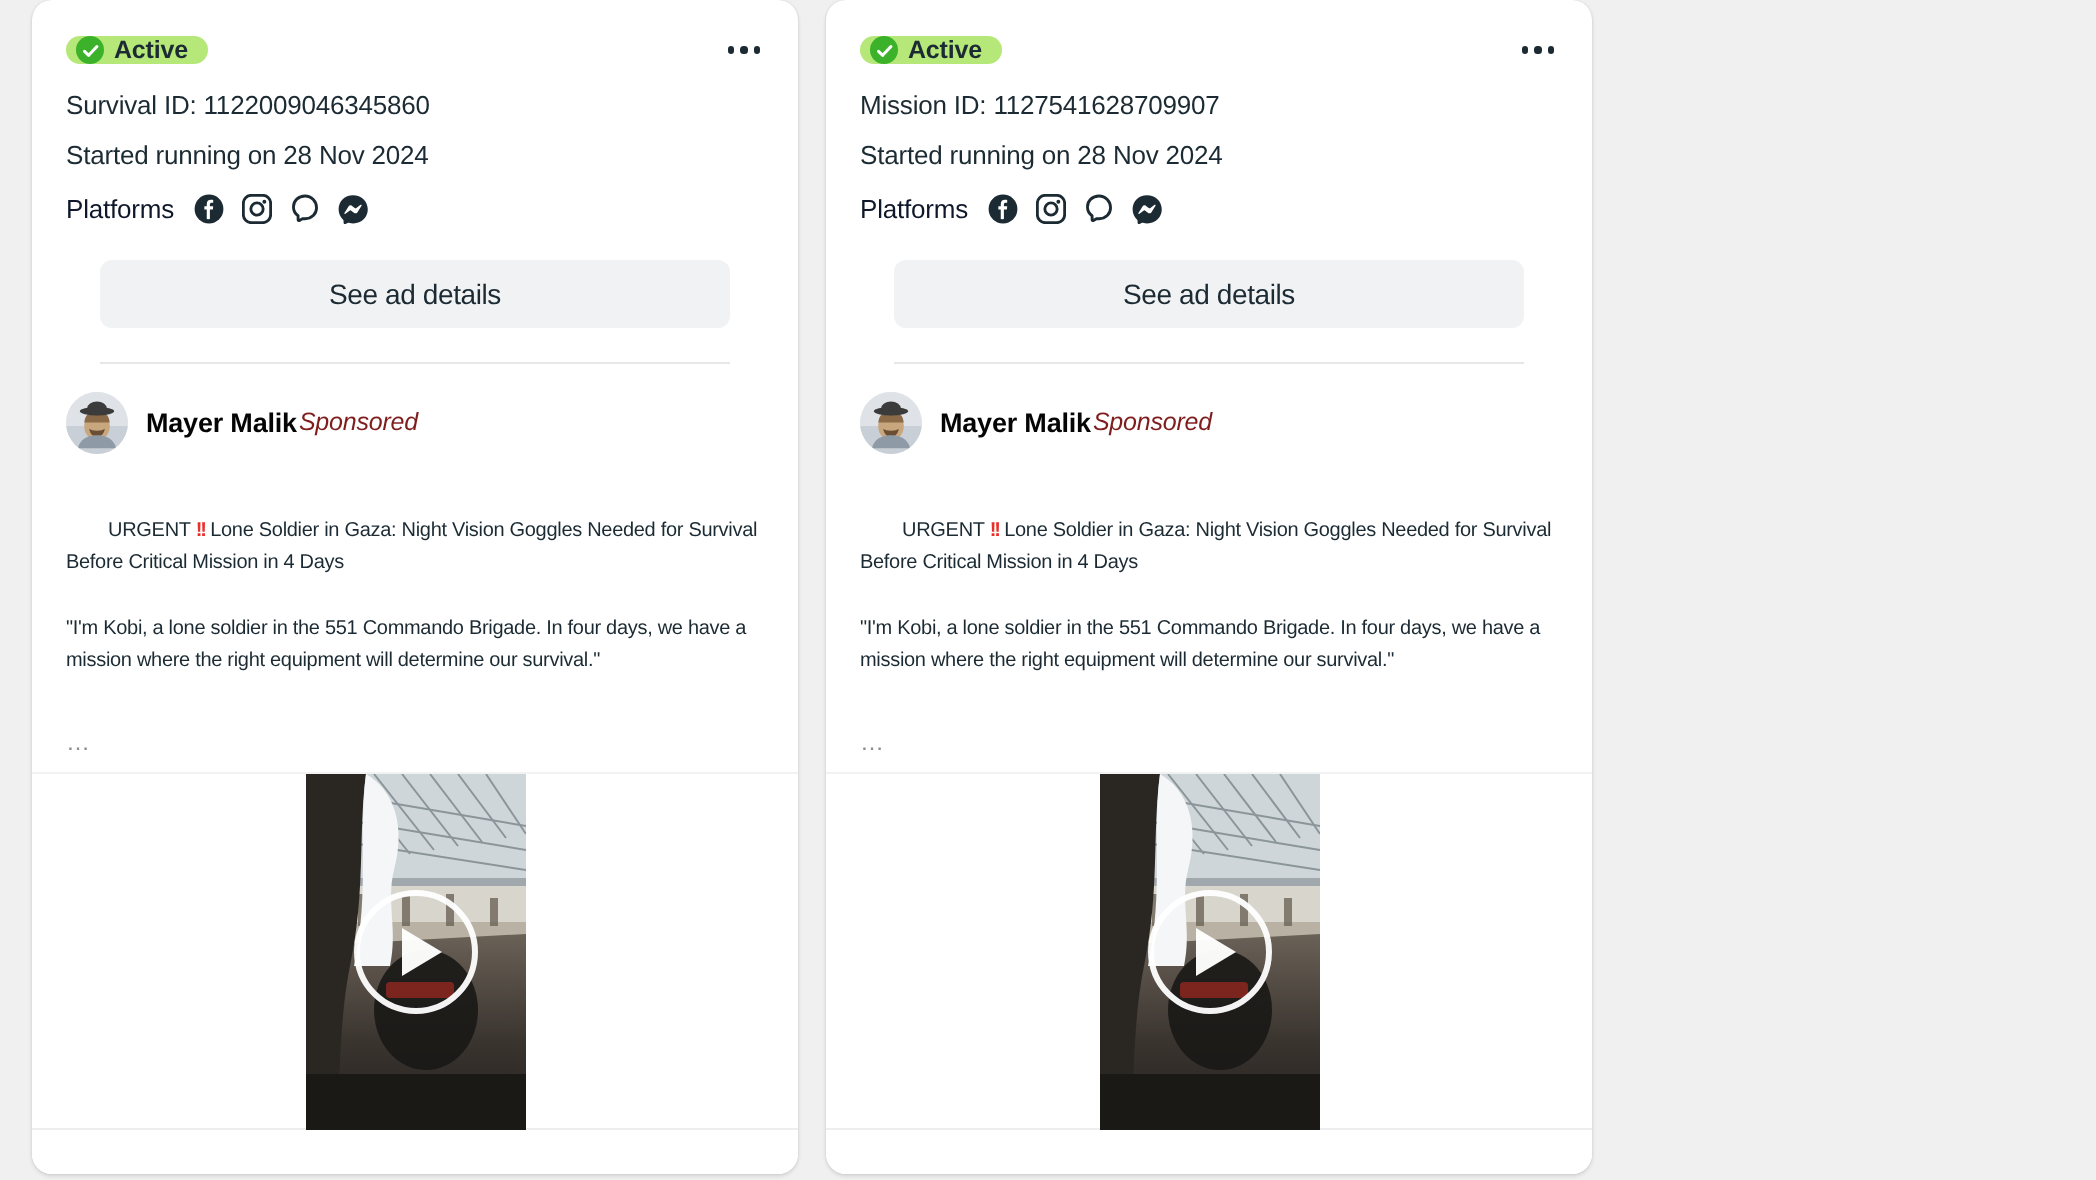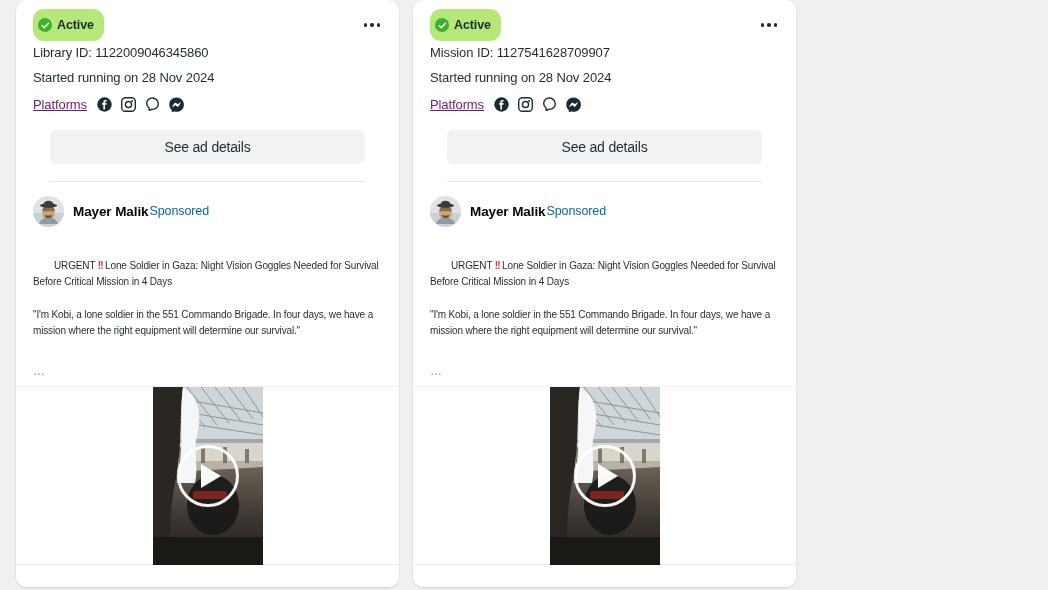--- a/index.html
+++ b/index.html
@@ -40,21 +40,21 @@
   .card-meta { padding: 14px 17px 0 17px; position: relative; }
   .status-row {
     display: flex; align-items: center; justify-content: space-between;
     height: 22px;
   }
   .status-pill {
     display: inline-flex; align-items: center; gap: 5px;
     background: #b5e878;
     border-radius: 11px;
     padding: 2px 10px 2px 5px;
-    height: 32px;
+    height: 14px;
   }
   .status-check {
     width: 14px; height: 14px; border-radius: 50%;
     background: #3bb22a;
     display: inline-flex; align-items: center; justify-content: center;
     flex: none;
   }
   .status-check svg { display: block; }
   .status-label {
     font-size: 12.5px; font-weight: bold; color: #1c2b33;
@@ -72,23 +72,22 @@
     font-size: 13px; color: #1c2b33;
     line-height: 16px;
     margin-top: 9px;
     letter-spacing: -0.1px;
   }
   .platforms-row {
     display: flex; align-items: center; gap: 9px;
     margin-top: 9px; height: 18px;
   }
   .platforms-label {
-    font-size: 13px; color: #701a75; letter-spacing: -0.1px;
+    font-size: 13px; color: #0f172a; letter-spacing: -0.1px;
     margin-right: 1px;
-    text-decoration: underline;
   }
   .plat-icon { width: 15px; height: 15px; display: block; flex: none; }
   .plat-icon svg { display: block; width: 15px; height: 15px; }
 
   .details-btn {
     margin: 17px 17px 0 17px;
     height: 34px;
     background: #f1f2f3;
     border: none;
     border-radius: 6px;
@@ -116,22 +115,23 @@
     overflow: hidden; flex: none;
     background: #dfe2e6; position: relative;
   }
   .avatar svg { display: block; }
   .profile-names { display: flex; flex-direction: row; gap: 1px; }
   .profile-name {
     font-size: 13.5px; font-weight: bold; color: #050505;
     line-height: 16px; letter-spacing: -0.1px;
   }
   .profile-sub {
-    font-size: 12.5px; color: #0369a1; line-height: 15px;
+    font-size: 12.5px; color: #7f1d1d; line-height: 15px;
     letter-spacing: -0.1px;
+    font-style: italic;
   }
   .body-text {
     margin-top: 14px;
     font-size: 10px;
     line-height: 16.5px;
     color: #1c2b33;
     letter-spacing: -0.15px;
     white-space: pre-wrap;
   }
   .body-em { color: #e8302a; font-weight: bold; letter-spacing: -1px; }
@@ -199,21 +199,21 @@
           </span>
           <span class="status-label">Active</span>
         </div>
         <div class="kebab">
           <span></span>
               <span></span>
               <span></span>
         </div>
       </div>
 
-      <div class="meta-line">Library ID: 1122009046345860</div>
+      <div class="meta-line">Survival ID: 1122009046345860</div>
       <div class="meta-line">Started running on 28 Nov 2024</div>
 
       <div class="platforms-row">
         <span class="platforms-label">Platforms</span>
 
         <span class="plat-icon">
           <svg viewBox="0 0 20 20">
                 <circle cx="10" cy="10" r="9.6" fill="#1c2b33"></circle>
                 <path d="M12.6 10.3h-2v6.4a8.8 8.8 0 0 1-2.1 0v-6.4H6.9V8.1h1.6V6.8c0-1.9 1-2.9 2.8-2.9.6 0 1.2.05 1.5.1v1.9h-1c-.7 0-1.2.35-1.2 1.1v1.1h2.2z" fill="#fff"></path>
               </svg>

